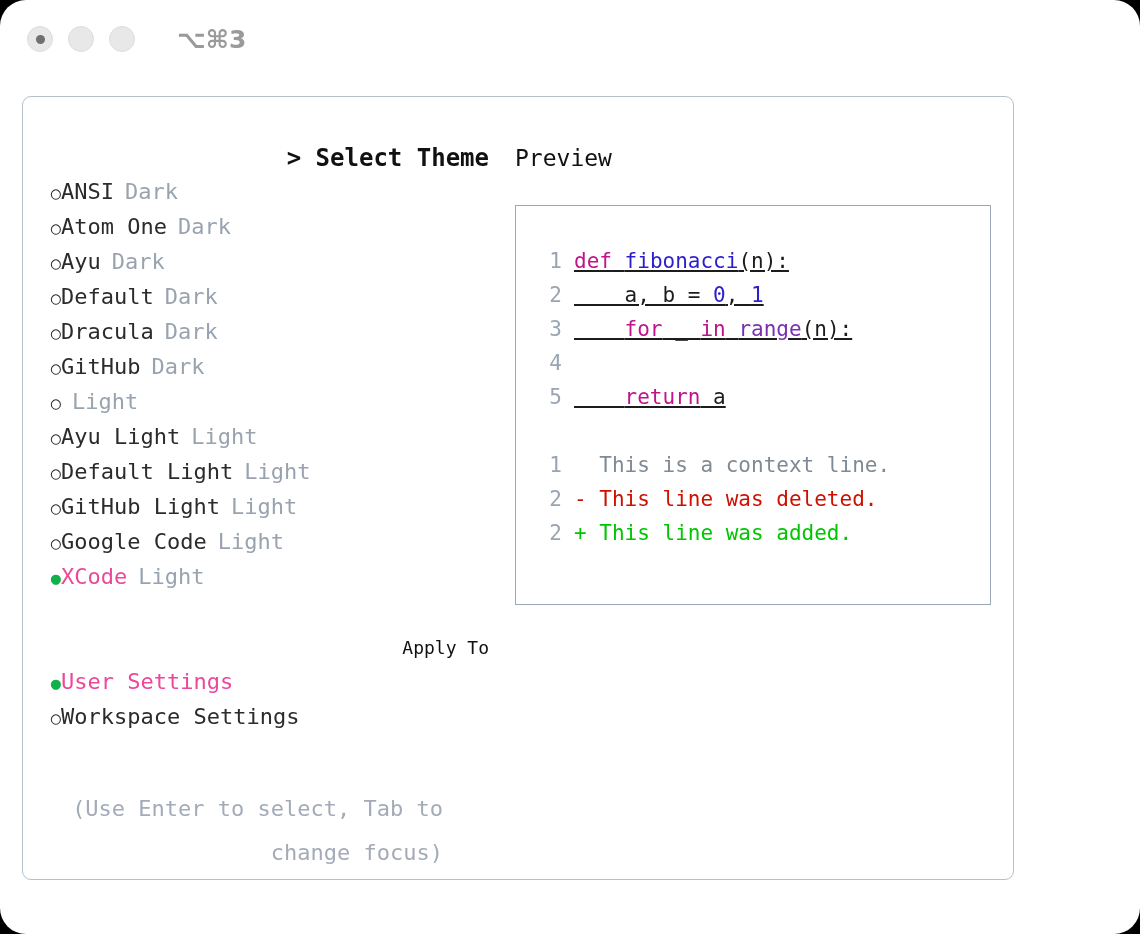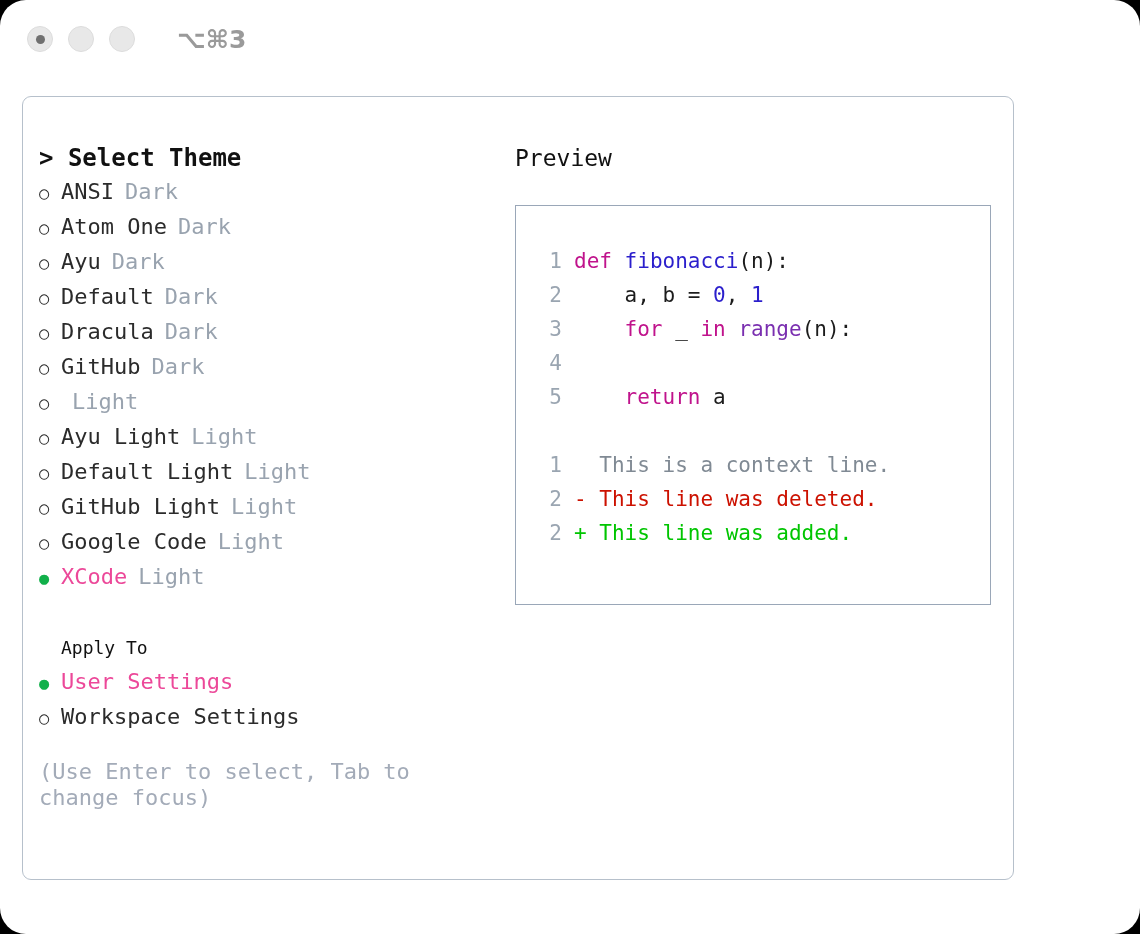--- a/index.html
+++ b/index.html
@@ -80,20 +80,21 @@
     background: #ffffff;
   }
 
   .columns {
     display: flex;
     padding: 44px 0 0 16px;
   }
   .left-col {
     width: 450px;
     flex: none;
+    text-align: right;
   }
   .right-col {
     flex: 1;
     padding-left: 26px;
   }
 
   
   .list-heading {
     font-size: 24px;
     font-weight: bold;
@@ -129,23 +130,23 @@
 
   .apply-heading {
     font-size: 18px;
     line-height: 34px;
     color: #111111;
     padding-left: 22px;
     white-space: pre;
   }
 
   .hint {
-    margin-top: 24px;
+    margin-top: 52px;
     font-size: 22px;
-    line-height: 26px;
+    line-height: 44px;
     color: #a3abb8;
     width: 404px;
   }
 
   
   .preview-title {
     font-size: 23px;
     font-weight: normal;
     color: #111111;
     line-height: 34px;
@@ -165,21 +166,21 @@
     line-height: 34px;
     white-space: pre;
   }
   .lineno {
     width: 28px;
     flex: none;
     text-align: right;
     color: #9aa5b1;
     margin-right: 12px;
   }
-  .code-text { color: #1c1c1c; }
+  .code-text { color: #1c1c1c; text-decoration: underline; }
 
   .kw   { color: #c0138c; }
   .fn   { color: #2b1fcc; }
   .num  { color: #2b1fcc; }
   .bi   { color: #7a2fb0; }
   .plain{ color: #1c1c1c; }
 
   .blank-line { height: 34px; }
 
   .diff-ctx { color: #808a94; }

